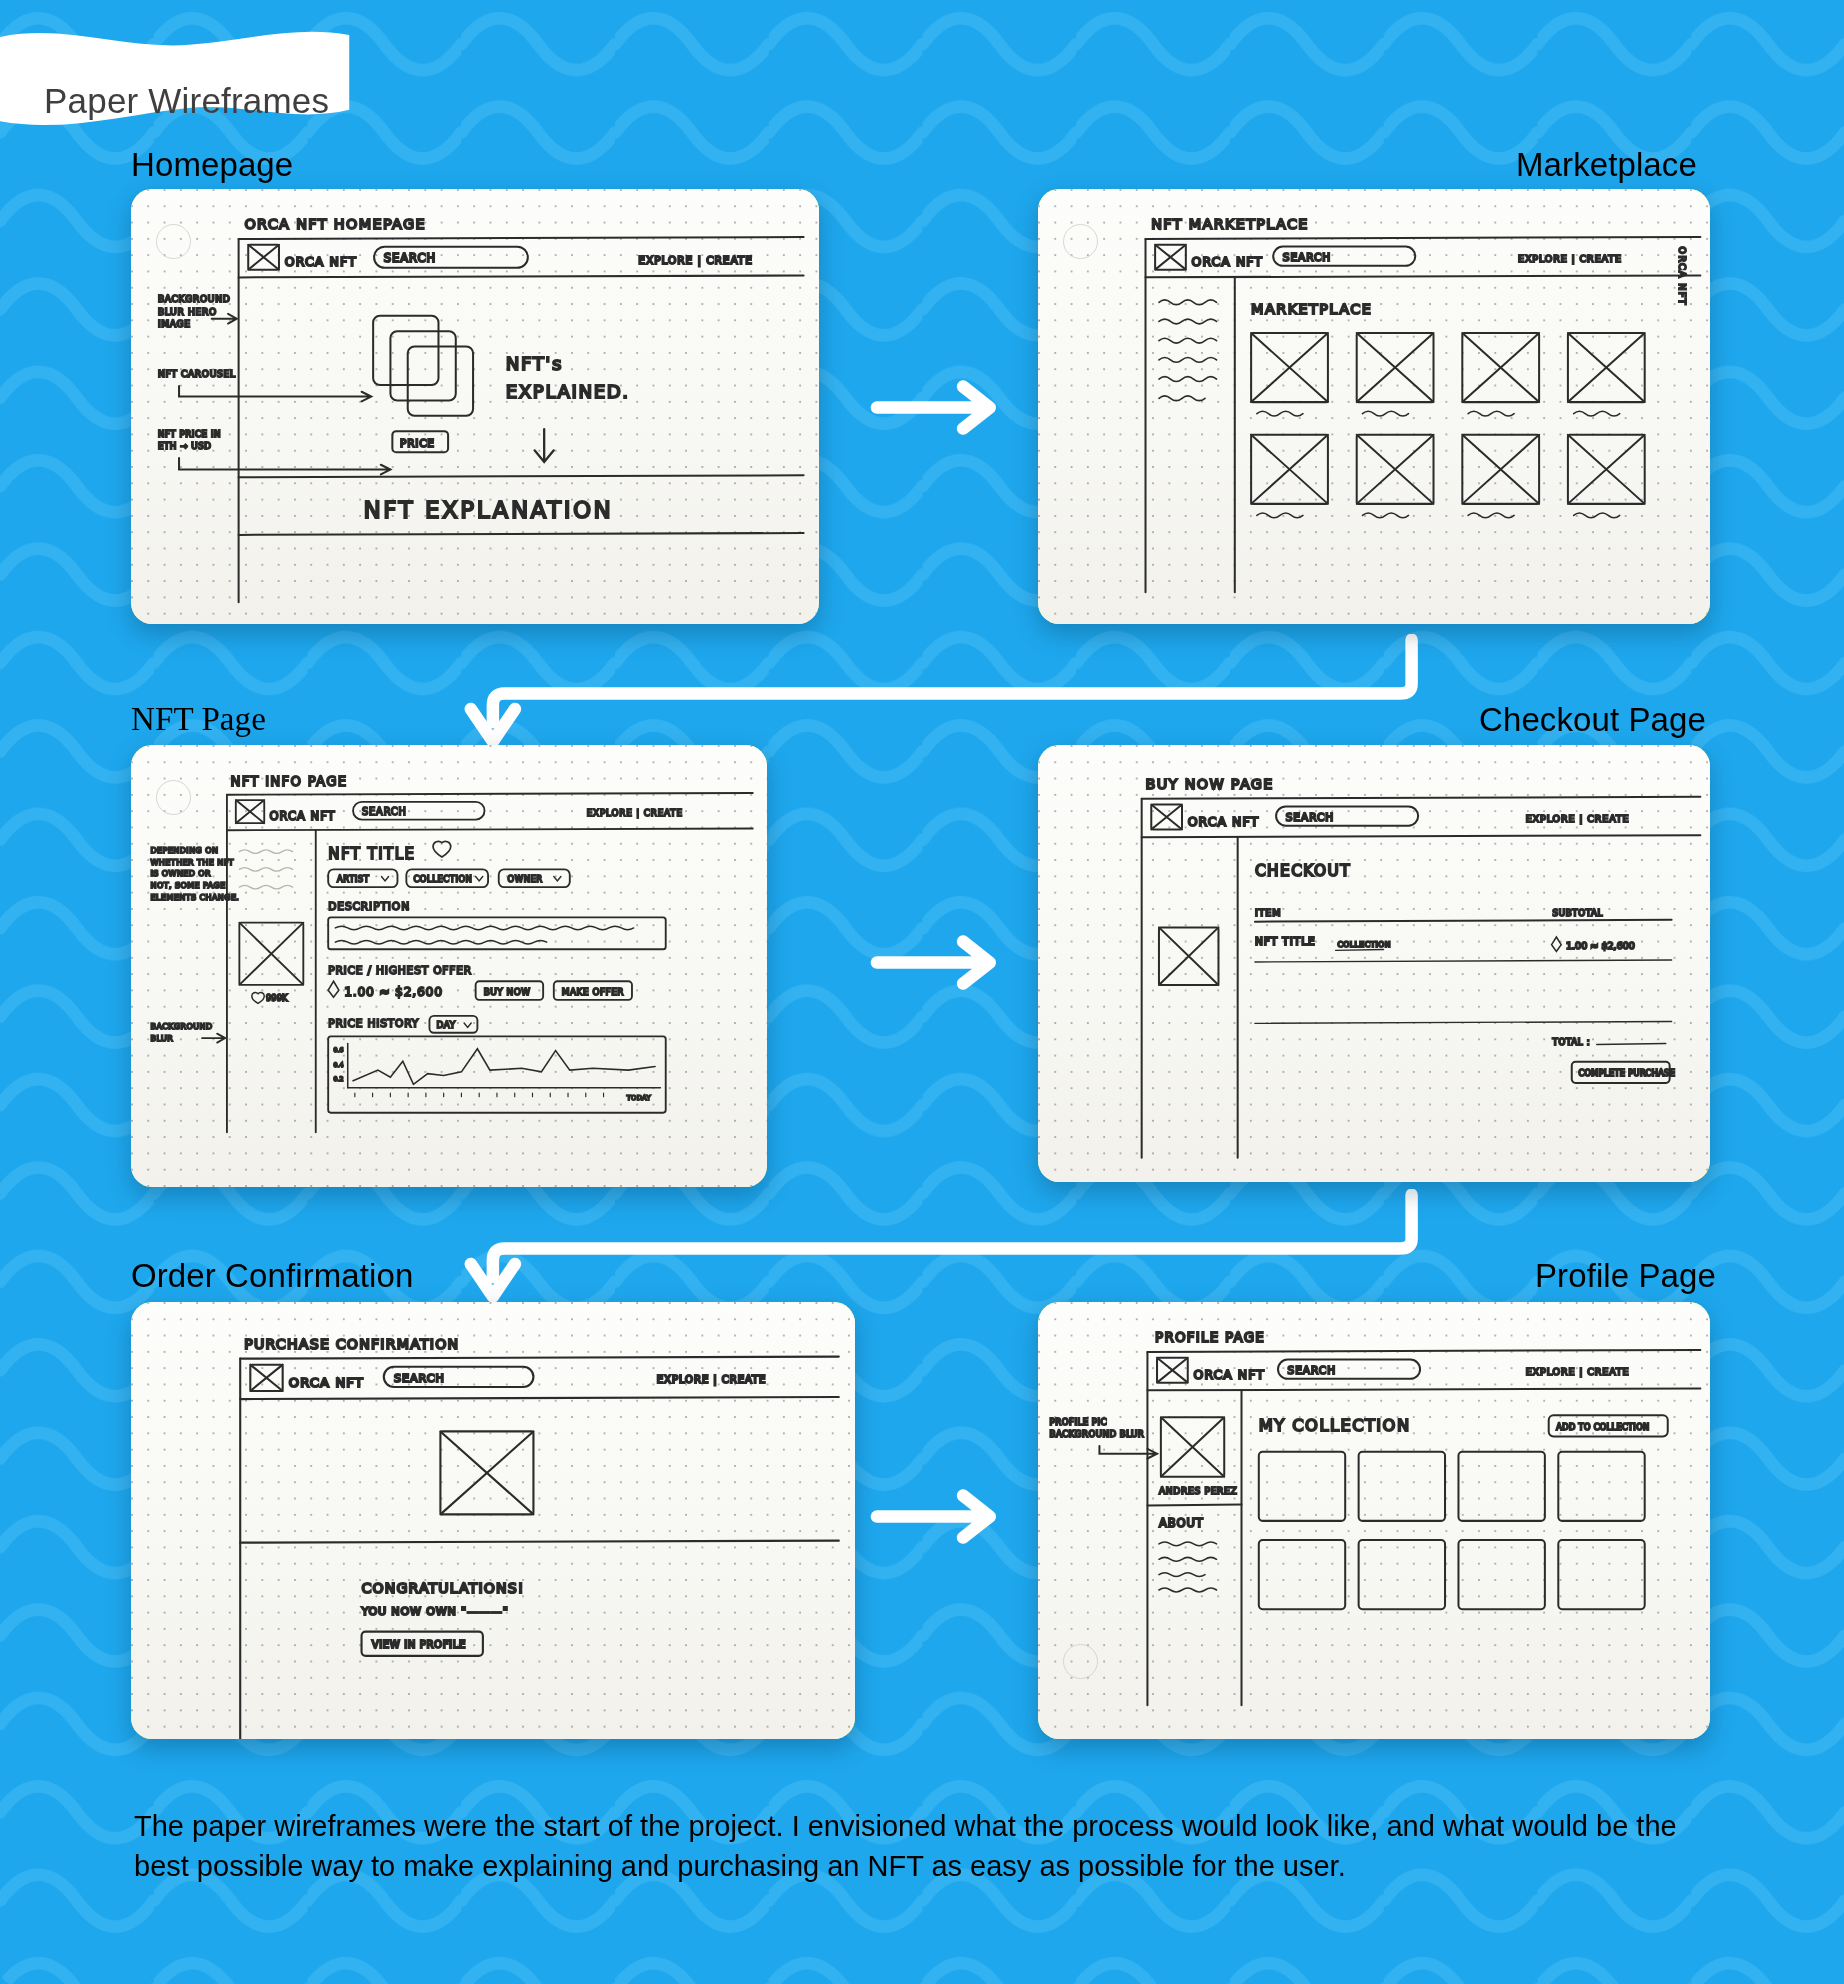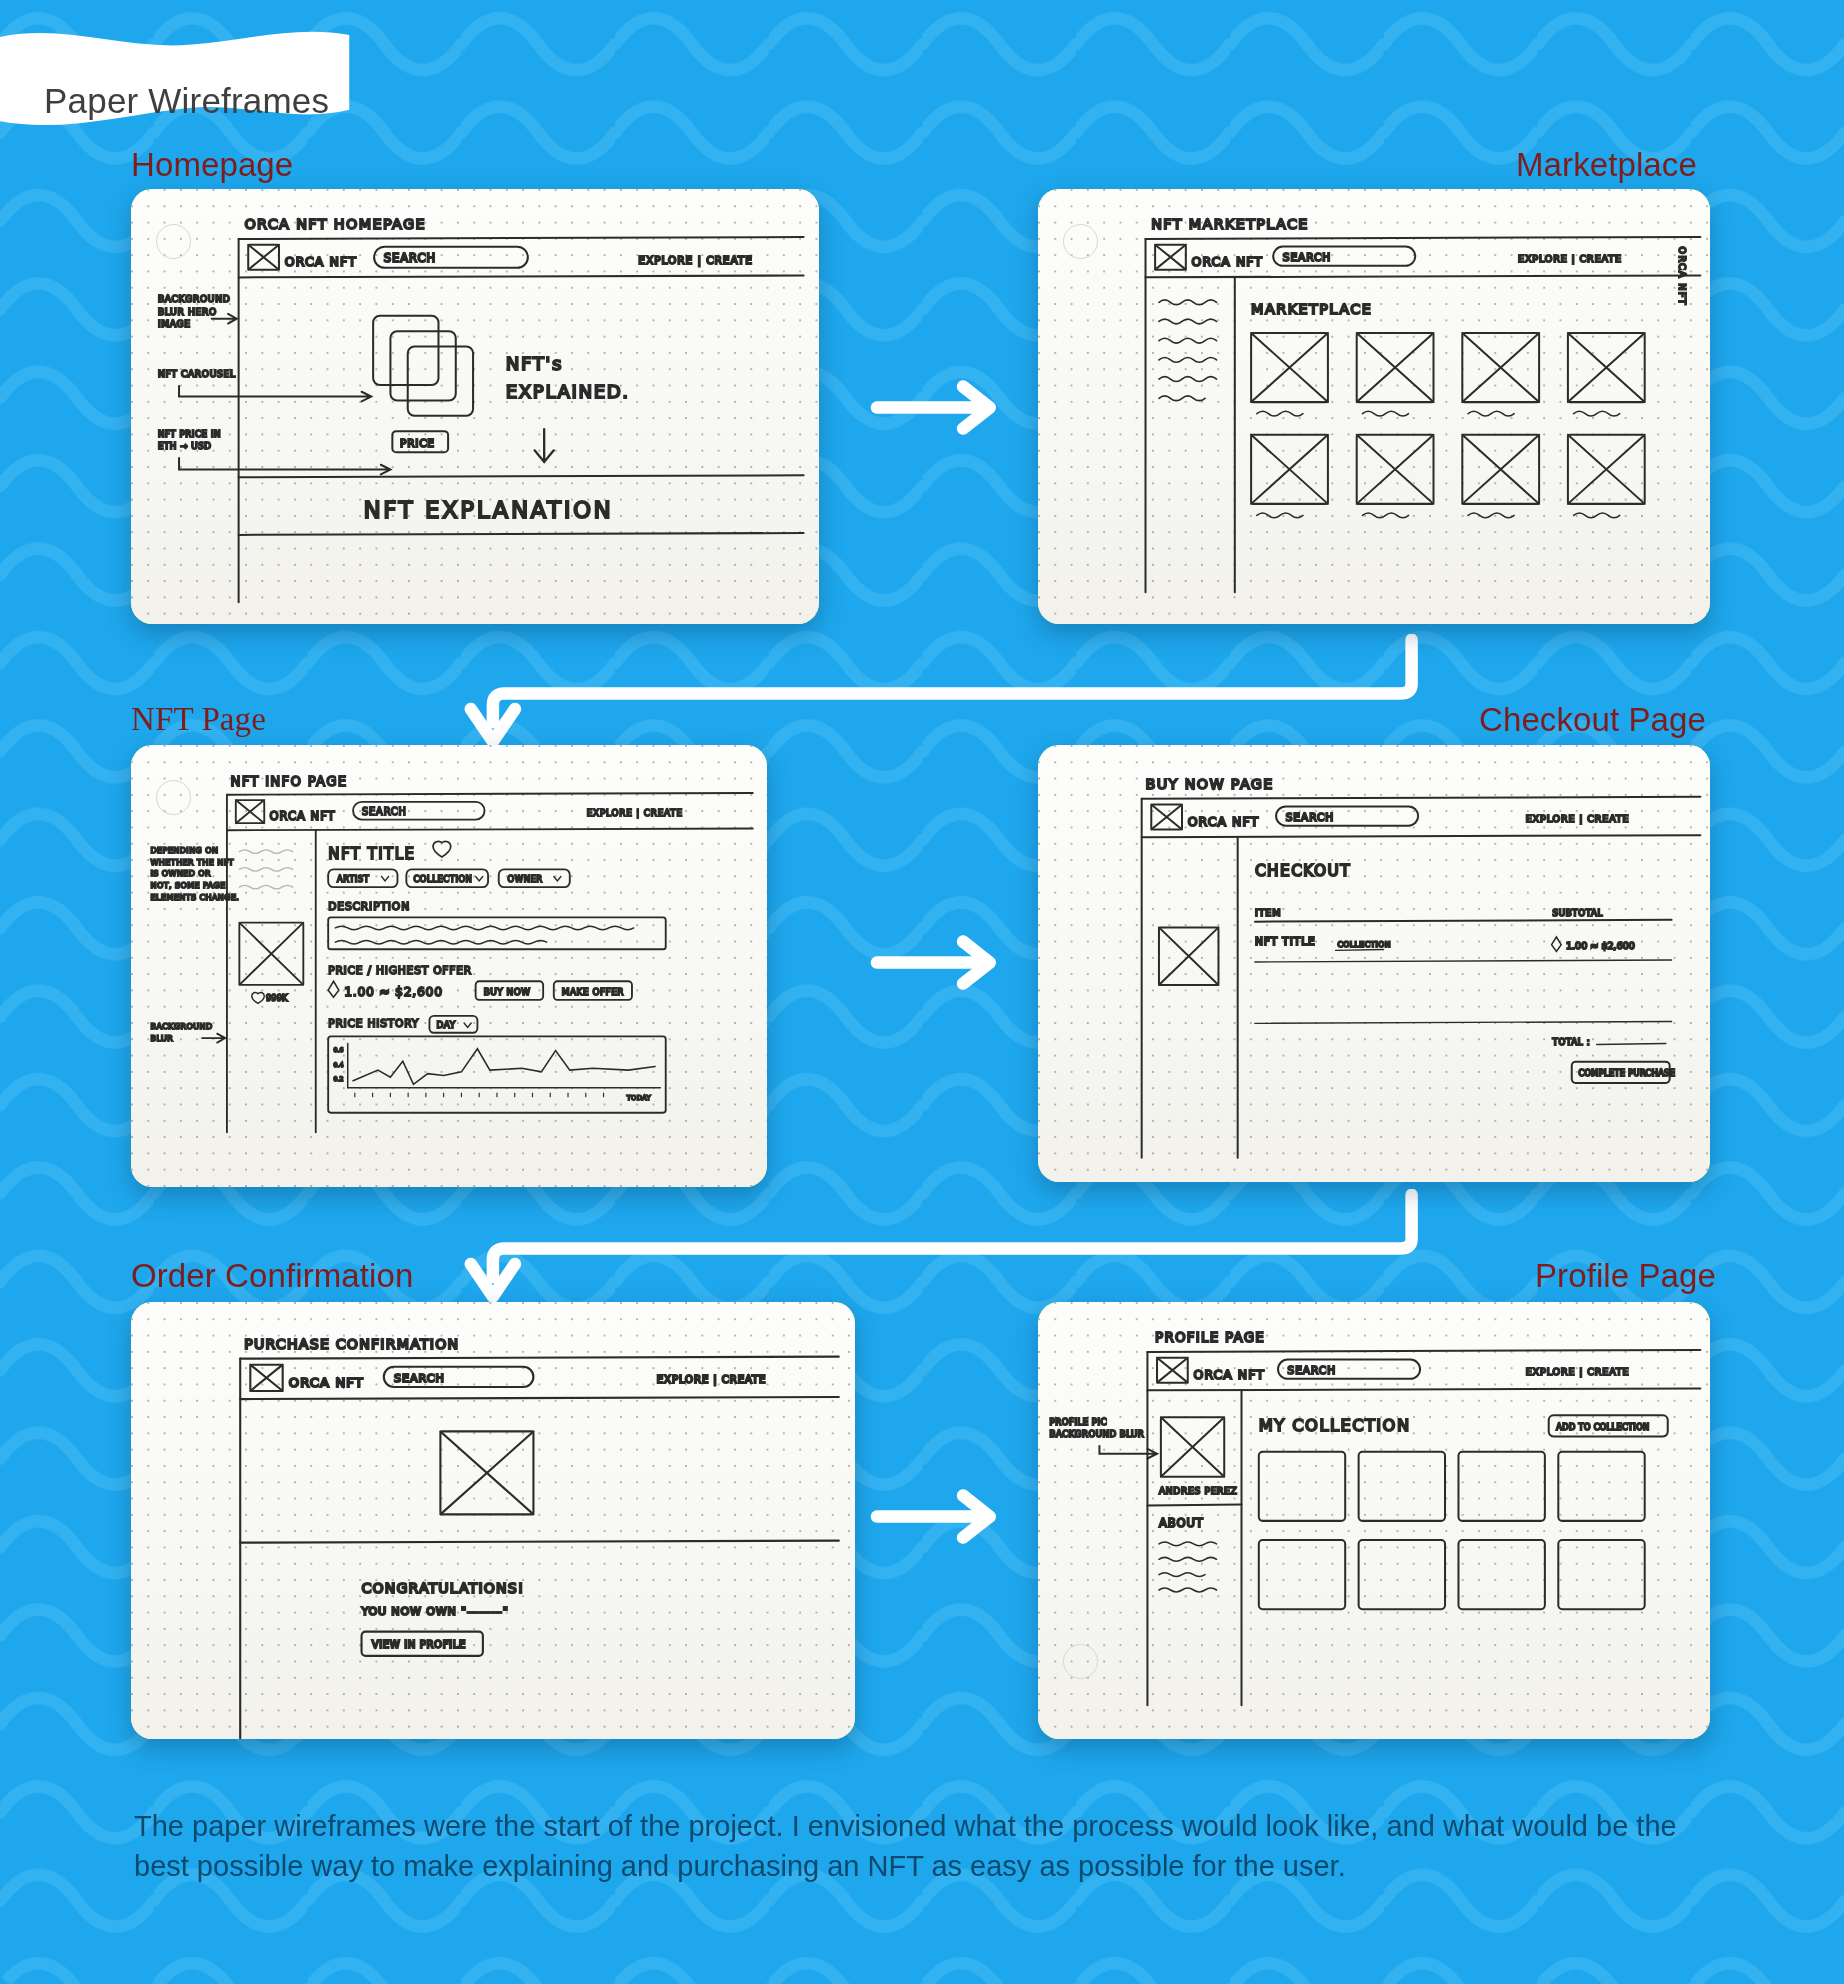--- a/index.html
+++ b/index.html
@@ -19,21 +19,21 @@
   #waves{position:absolute;inset:0;opacity:.55;}
   
   .banner-wrap{position:absolute;left:0;top:29px;width:355px;height:106px;}
   .banner-wrap svg{position:absolute;left:0;top:0;}
   .banner-title{
     position:absolute;left:44px;top:52px;
     font-size:35px;color:#3f3f3f;letter-spacing:0.2px;
   }
   
   .sec-label{
-    position:absolute;color:#7f1d1d;font-size:33px;letter-spacing:0.1px;white-space:nowrap;
+    position:absolute;color:#000000;font-size:33px;letter-spacing:0.1px;white-space:nowrap;
   }
   
   .card{
     position:absolute;
     background:#bef264;
     border-radius:21px;
     box-shadow:0 9.6px 25px rgba(0,40,70,.28);
     overflow:hidden;
   }
   .paper{position:absolute;inset:0;background:
@@ -41,21 +41,21 @@
       linear-gradient(180deg,#fdfdfb 0%,#f7f7f3 60%,#f2f1ec 100%);
   }
   .hole{position:absolute;width:33px;height:33px;border:1.4px solid #d8d6d0;border-radius:50%;}
   .sketch{position:absolute;inset:0;}
   .sketch text{font-family:"DejaVu Sans",sans-serif;fill:#2b2b2b;}
   
   .flow{position:absolute;}
   
   .caption{
     position:absolute;left:134px;top:1806px;width:1576px;
-    color:#0c4a6e;font-size:29px;line-height:1.38;
+    color:#000000;font-size:29px;line-height:1.38;
   }
 </style>
 </head>
 <body>
 
 <div id="page">
 
   <svg id="waves" viewBox="0 0 1920 2066" preserveAspectRatio="none">
     <defs>
       <pattern id="wv" width="160" height="92" patternUnits="userSpaceOnUse">

